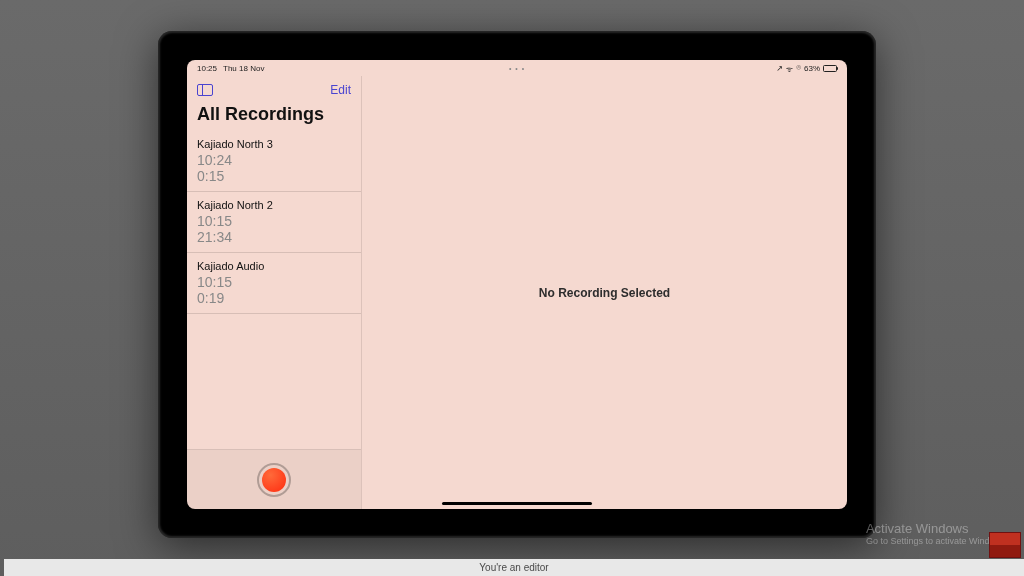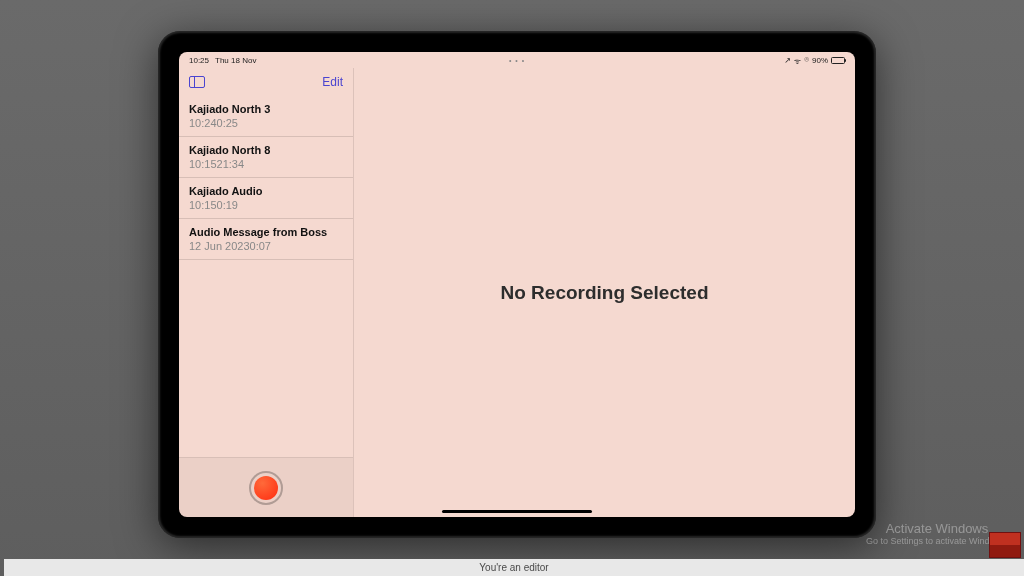--- a/index.html
+++ b/index.html
@@ -11,22 +11,22 @@
       position: relative;
       overflow: hidden;
     }
     .tablet {
       position: absolute;
       left: 158px;
       top: 31px;
       width: 718px;
       height: 507px;
       background: #000;
-      border-radius: 22px;
-      padding: 21px;
+      border-radius: 14px;
+      padding: 29px;
       box-shadow: 0 8px 40px rgba(0,0,0,0.55), inset 0 0 2px 2px rgba(80,80,80,0.5);
     }
     .screen {
       width: 100%;
       height: 100%;
       background: #f5d9d0;
       border-radius: 8px;
       position: relative;
       overflow: hidden;
       display: flex;
@@ -49,29 +49,29 @@
     .battery-fill { width: 63%; height: 100%; background: #222; border-radius: 0.5px 0 0 0.5px; }
     .content { flex: 1; display: flex; }
     .sidebar { width: 175px; border-right: 1px solid rgba(0,0,0,0.1); display: flex; flex-direction: column; position: relative; }
     .sidebar-toolbar { height: 28px; display: flex; align-items: center; justify-content: space-between; padding: 0 10px; }
     .toggle-icon { width: 16px; height: 12px; border: 1.2px solid #4a44d0; border-radius: 2px; position: relative; }
     .toggle-icon::after { content: ''; position: absolute; left: 4px; top: 0; bottom: 0; width: 1.2px; background: #4a44d0; }
     .edit-btn { color: #4a44d0; font-size: 12px; cursor: pointer; }
     .sidebar-title { font-size: 18px; font-weight: 700; color: #111; padding: 0 10px 6px; }
     .recording-list { flex: 1; }
     .recording-item { padding: 7px 10px; border-bottom: 0.5px solid rgba(0,0,0,0.12); cursor: pointer; }
-    .recording-name { font-size: 11px; font-weight: 700; color: #111; margin-bottom: 2px; }
-    .recording-meta { display: flex; justify-content: flex-start; font-size: 11px; color: #888; }
+    .recording-name { font-size: 11px; font-weight: 400; color: #111; margin-bottom: 2px; }
+    .recording-meta { display: flex; justify-content: flex-end; font-size: 14px; color: #888; flex-direction: column; }
     .record-area { height: 60px; background: rgba(0,0,0,0.04); display: flex; align-items: center; justify-content: center; border-top: 0.5px solid rgba(0,0,0,0.08); }
     .record-btn { width: 34px; height: 34px; border-radius: 50%; border: 2.5px solid rgba(0,0,0,0.25); background: transparent; display: flex; align-items: center; justify-content: center; cursor: pointer; }
     .record-dot { width: 24px; height: 24px; border-radius: 50%; background: radial-gradient(circle at 35% 30%, #ff6a3a, #ff3b1a 75%); }
     .detail { flex: 1; display: flex; align-items: center; justify-content: center; }
-    .empty-text { font-size: 19px; font-weight: 600; color: #2d2d2d; }
+    .empty-text { font-size: 12px; font-weight: 600; color: #2d2d2d; }
     .home-indicator { position: absolute; bottom: 4px; left: 50%; transform: translateX(-50%); width: 150px; height: 3px; background: #000; border-radius: 2px; }
-    .watermark { position: absolute; right: 16px; bottom: 30px; color: rgba(255,255,255,0.35); text-align: center; }
+    .watermark { position: absolute; right: 16px; bottom: 30px; color: rgba(255,255,255,0.35); text-align: left; }
     .watermark-title { font-size: 13px; }
     .watermark-sub { font-size: 9px; }
     .bottom-bar { position: absolute; bottom: 0; left: 4px; right: 0; height: 17px; background: #e8e8e8; color: #4a4a4a; font-size: 10px; display: flex; align-items: center; justify-content: center; }
     .thumb { position: absolute; right: 3px; bottom: 18px; width: 32px; height: 26px; background: linear-gradient(180deg, #c03020 50%, #901a10 50%); border: 1px solid #701010; }
   </style>
 </head>
 <body>
 
 <div class="tablet">
   <div class="screen">
@@ -79,59 +79,53 @@
     <div class="status-bar">
       <div class="status-left">
         <span>10:25</span>
         <span>Thu 18 Nov</span>
       </div>
       <div class="status-center">• • •</div>
       <div class="status-right">
         <span>↗</span>
         <span>ᯤ</span>
         <span>⌾</span>
-        <span>90%</span>
+        <span>63%</span>
         <span class="battery-icon"><span class="battery-fill"></span></span>
       </div>
     </div>
 
     <div class="content">
       <div class="sidebar">
         <div class="sidebar-toolbar">
           <span class="toggle-icon"></span>
           <span class="edit-btn">Edit</span>
         </div>
+        <div class="sidebar-title">All Recordings</div>
 
         <div class="recording-list">
           <div class="recording-item">
             <div class="recording-name">Kajiado North 3</div>
             <div class="recording-meta">
               <span>10:24</span>
-              <span>0:25</span>
+              <span>0:15</span>
             </div>
           </div>
           <div class="recording-item">
-            <div class="recording-name">Kajiado North 8</div>
+            <div class="recording-name">Kajiado North 2</div>
             <div class="recording-meta">
               <span>10:15</span>
               <span>21:34</span>
             </div>
           </div>
           <div class="recording-item">
             <div class="recording-name">Kajiado Audio</div>
             <div class="recording-meta">
               <span>10:15</span>
               <span>0:19</span>
-            </div>
-          </div>
-          <div class="recording-item">
-            <div class="recording-name">Audio Message from Boss</div>
-            <div class="recording-meta">
-              <span>12 Jun 2023</span>
-              <span>0:07</span>
             </div>
           </div>
         </div>
 
         <div class="record-area">
           <div class="record-btn">
             <div class="record-dot"></div>
           </div>
         </div>
       </div>

